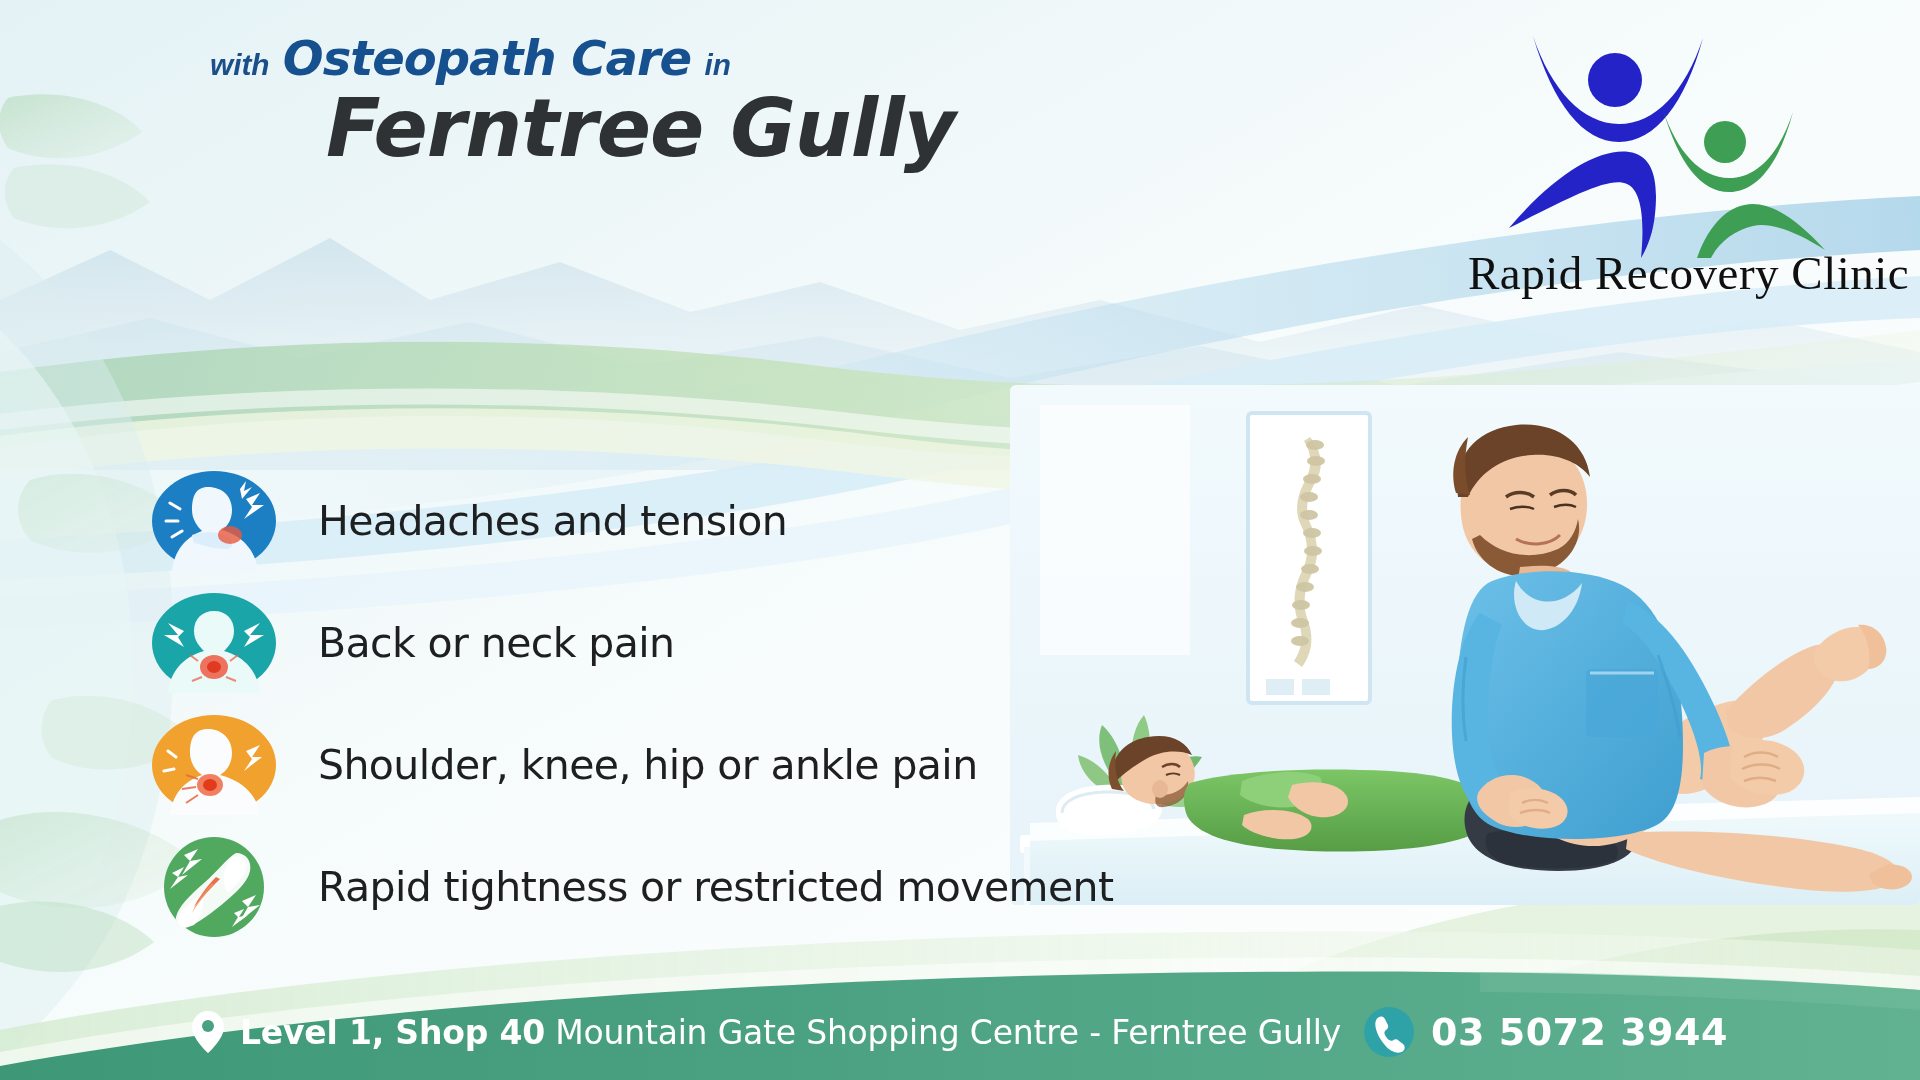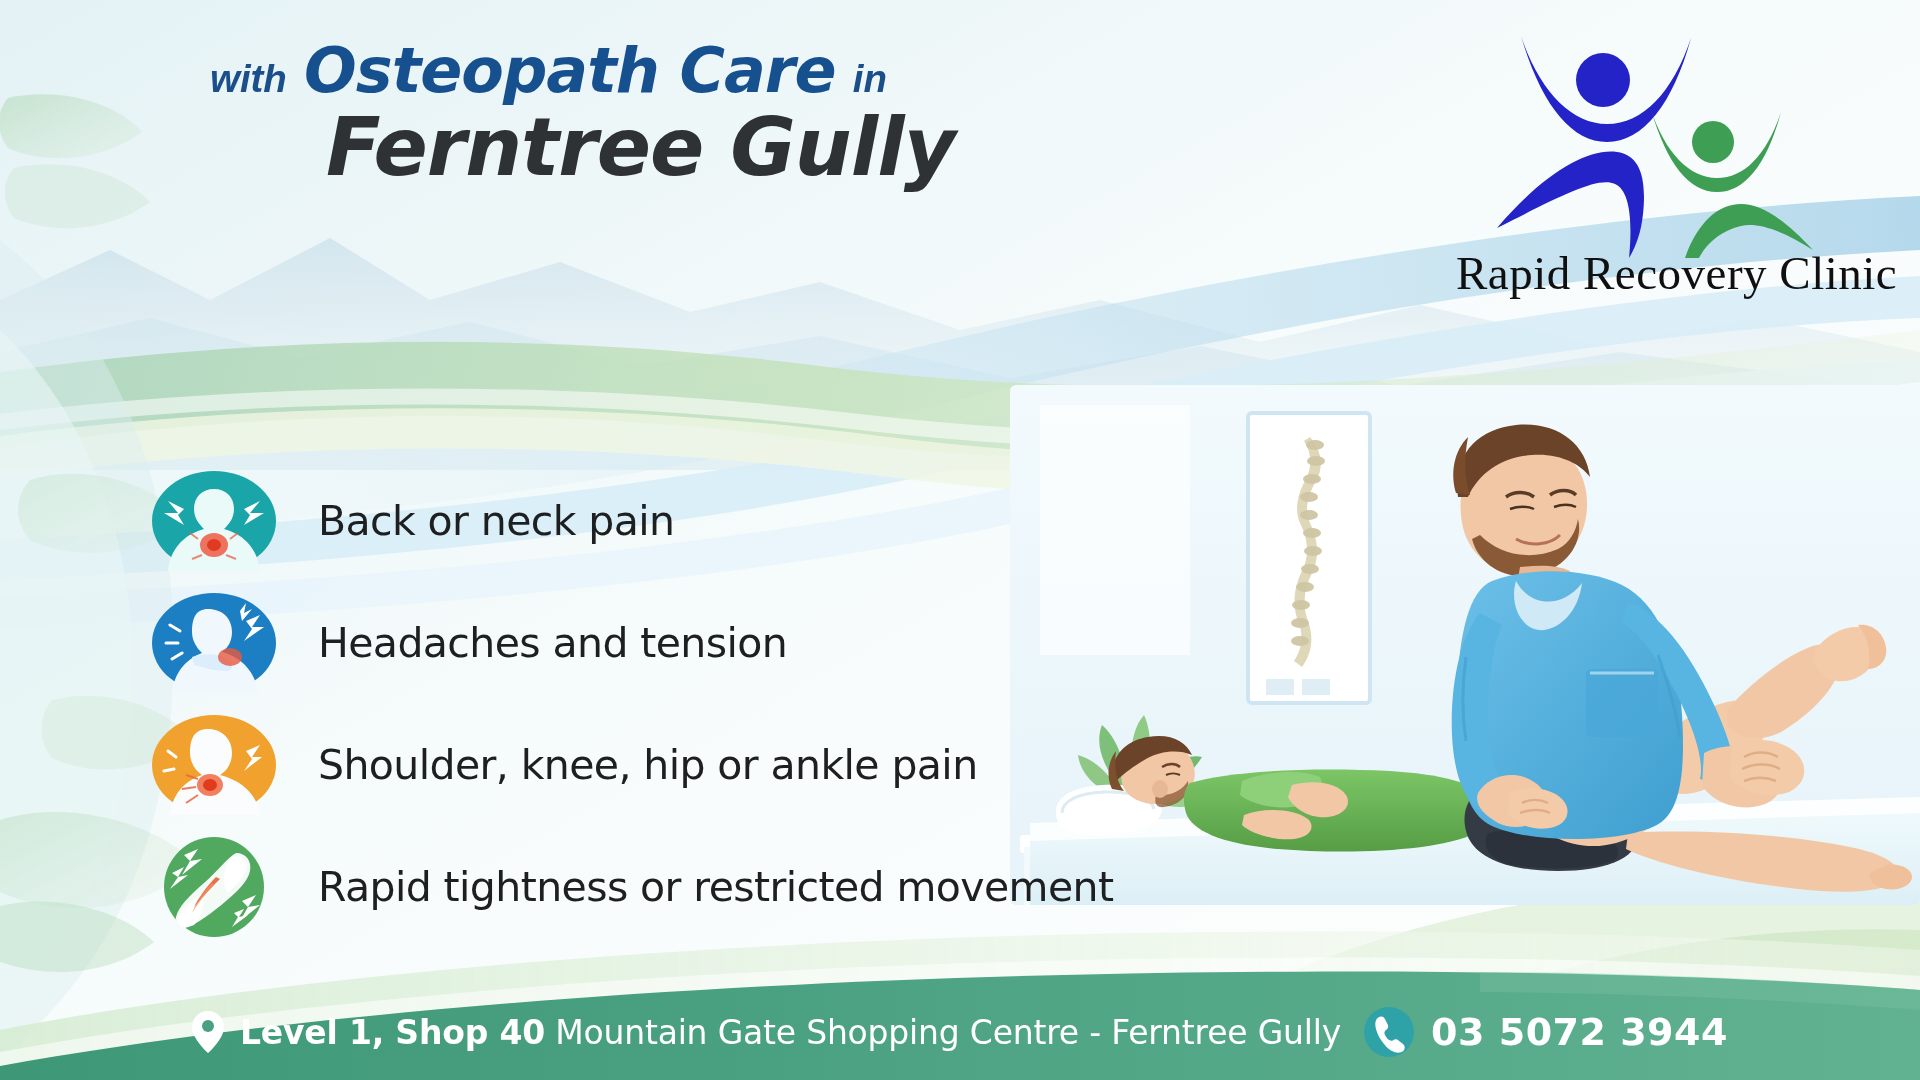--- a/index.html
+++ b/index.html
@@ -24,21 +24,21 @@
 
   
   .headline {
     position:absolute;
     left:210px; top:30px;
     width:1080px;
     z-index:20;
   }
   .hl-line { line-height:1.0; white-space:nowrap; }
   .hl-l1 { font-size:84px; }
-  .hl-l2 { font-size:62px; margin-top:10px; }
+  .hl-l2 { font-size:48px; margin-top:4px; }
   .hl-l3 { font-size:80px; margin-top:6px; padding-left:116px; }
 
   .t-green {
     color:#4a9a32;
     font-weight:bold; font-style:italic;
     font-family:"DejaVu Sans", sans-serif;
     letter-spacing:-1px;
   }
   .t-blue-bold {
     color:#17508f;
@@ -62,21 +62,21 @@
   .t-dark {
     color:#2f3234;
     font-weight:bold; font-style:italic;
     font-family:"DejaVu Sans", sans-serif;
     letter-spacing:-1px;
   }
 
   
   .logo-block {
     position:absolute;
-    right:64px; top:18px;
+    right:52px; top:18px;
     width:400px;
     text-align:center;
     z-index:25;
   }
   .logo-mark { width:330px; height:240px; margin:0 auto; display:block; }
   .logo-word {
     font-family:"Liberation Serif", serif;
     font-size:47px;
     color:#101010;
     letter-spacing:0.5px;
@@ -243,55 +243,55 @@
       <g fill="#3d9e54">
         <circle cx="222" cy="124" r="21"></circle>
         <path d="M160,92 C174,134 198,160 226,160 C254,160 276,136 290,94 C276,146 254,174 226,174 C198,174 176,146 160,92 Z"></path>
         <path d="M194,240 C206,206 226,186 250,186 C272,186 296,204 322,232 C294,214 268,204 250,208 C232,212 216,224 208,240 Z"></path>
       </g>
     </svg>
     <div class="logo-word">Rapid Recovery Clinic</div>
   </div>
 
   <div class="bullets">
-
-    <div class="bullet-row">
-      <div class="bullet-icon">
-        <svg viewBox="0 0 128 104">
-          <ellipse cx="64" cy="52" rx="62" ry="50" fill="#1aa5a8"></ellipse>
-          <path d="M64,20 C76,20 84,28 84,40 C84,50 78,56 74,60 C96,66 108,82 110,102 L18,102 C20,82 32,66 54,60 C50,56 44,50 44,40 C44,28 52,20 64,20 Z" fill="#eafaf8"></path>
-          <ellipse cx="64" cy="76" rx="14" ry="12" fill="#ef5b44" opacity=".85"></ellipse>
-          <ellipse cx="64" cy="76" rx="7" ry="6" fill="#e03a22"></ellipse>
-          <g opacity=".75" fill="#e8644c">
-            <path d="M48,70 l-8,-6 M80,70 l8,-6 M52,86 l-10,4 M76,86 l10,4" stroke="#e8644c" stroke-width="2" fill="none"></path>
-          </g>
-          <path d="M34,40 L18,32 L28,44 L14,44 L34,56 L28,46 Z" fill="#ffffff"></path>
-          <path d="M94,40 L110,32 L100,44 L114,44 L94,56 L100,46 Z" fill="#ffffff"></path>
-        </svg>
-      </div>
-      <div class="bullet-text">Back or neck pain</div>
-    </div>
 
     <div class="bullet-row">
       <div class="bullet-icon">
         <svg viewBox="0 0 128 104">
           <ellipse cx="64" cy="52" rx="62" ry="50" fill="#1c7fc4"></ellipse>
           <path d="M58,18 C72,18 82,27 82,41 C82,50 78,57 72,61 C92,66 106,82 108,102 L22,102 C24,82 36,68 52,62 C47,57 42,50 42,41 C42,27 46,18 58,18 Z" fill="#f0f8fd"></path>
           <path d="M42,66 C54,62 68,62 78,68 C84,72 84,80 76,80 C64,80 52,76 44,74 Z" fill="#dceefb"></path>
           <ellipse cx="80" cy="66" rx="12" ry="9" fill="#e8593f" opacity=".8"></ellipse>
           <g stroke="#ffffff" stroke-width="3" fill="none" stroke-linecap="round">
             <path d="M30,40 l-10,-6"></path>
               <path d="M28,52 l-12,0"></path>
               <path d="M32,62 l-10,6"></path>
           </g>
           <path d="M96,30 L110,24 L102,36 L114,36 L94,50 L102,38 Z" fill="#ffffff"></path>
           <path d="M90,20 L96,12 L94,22 L102,18 L92,30 Z" fill="#ffffff"></path>
         </svg>
       </div>
       <div class="bullet-text">Headaches and tension</div>
+    </div>
+
+    <div class="bullet-row">
+      <div class="bullet-icon">
+        <svg viewBox="0 0 128 104">
+          <ellipse cx="64" cy="52" rx="62" ry="50" fill="#1aa5a8"></ellipse>
+          <path d="M64,20 C76,20 84,28 84,40 C84,50 78,56 74,60 C96,66 108,82 110,102 L18,102 C20,82 32,66 54,60 C50,56 44,50 44,40 C44,28 52,20 64,20 Z" fill="#eafaf8"></path>
+          <ellipse cx="64" cy="76" rx="14" ry="12" fill="#ef5b44" opacity=".85"></ellipse>
+          <ellipse cx="64" cy="76" rx="7" ry="6" fill="#e03a22"></ellipse>
+          <g opacity=".75" fill="#e8644c">
+            <path d="M48,70 l-8,-6 M80,70 l8,-6 M52,86 l-10,4 M76,86 l10,4" stroke="#e8644c" stroke-width="2" fill="none"></path>
+          </g>
+          <path d="M34,40 L18,32 L28,44 L14,44 L34,56 L28,46 Z" fill="#ffffff"></path>
+          <path d="M94,40 L110,32 L100,44 L114,44 L94,56 L100,46 Z" fill="#ffffff"></path>
+        </svg>
+      </div>
+      <div class="bullet-text">Back or neck pain</div>
     </div>
 
     <div class="bullet-row">
       <div class="bullet-icon">
         <svg viewBox="0 0 128 104">
           <ellipse cx="64" cy="52" rx="62" ry="50" fill="#f0a12e"></ellipse>
           <path d="M58,16 C72,16 82,26 82,40 C82,50 77,58 70,62 C94,68 108,84 110,102 L20,102 C22,82 34,68 52,62 C46,58 40,50 40,40 C40,26 44,16 58,16 Z" fill="#fbfcfd"></path>
           <ellipse cx="60" cy="72" rx="13" ry="11" fill="#ef6a45" opacity=".85"></ellipse>
           <ellipse cx="60" cy="72" rx="7" ry="6" fill="#e23b1c"></ellipse>
           <g stroke="#e8693f" stroke-width="2" fill="none" opacity=".85">

